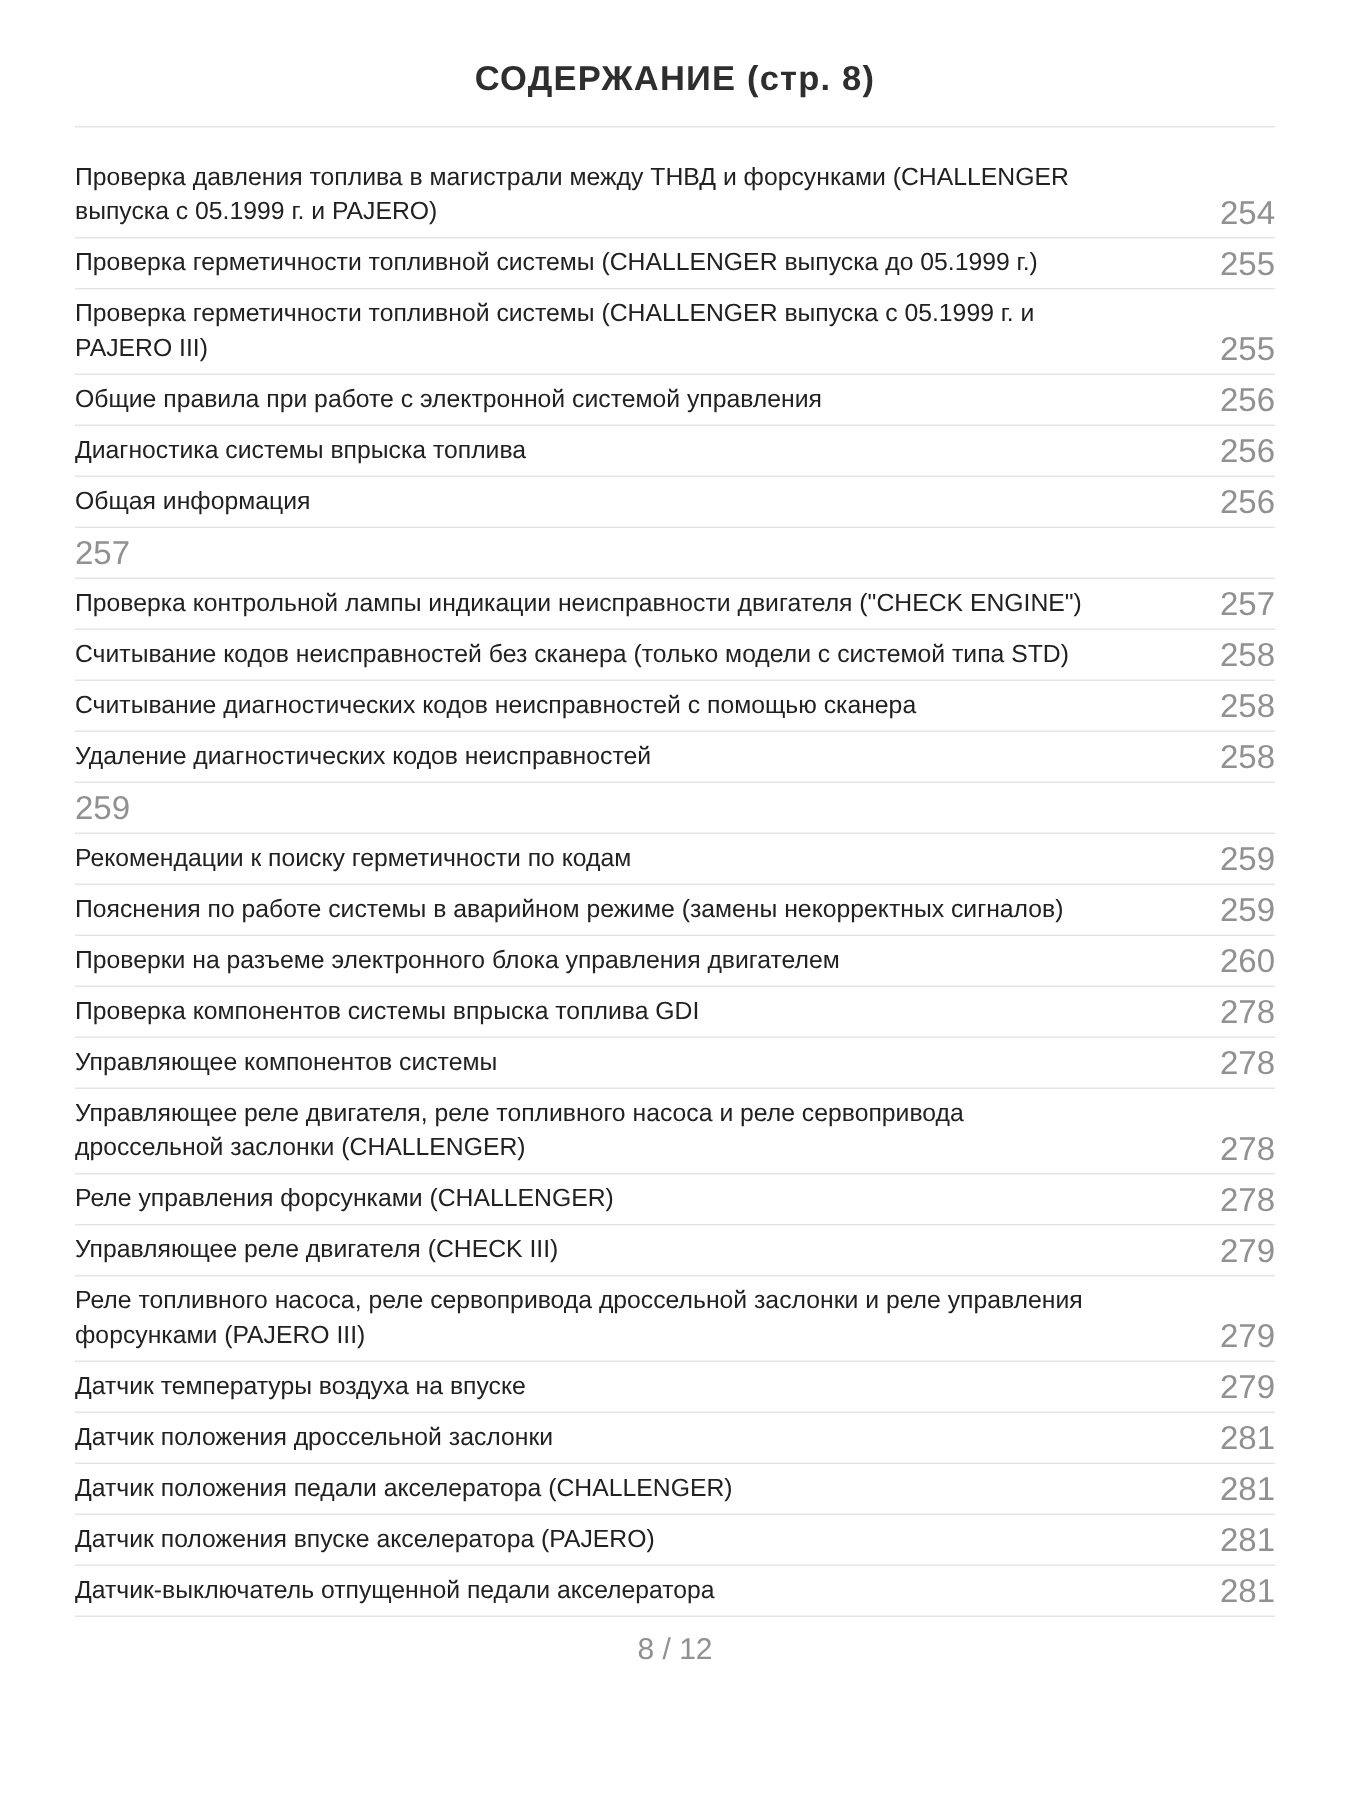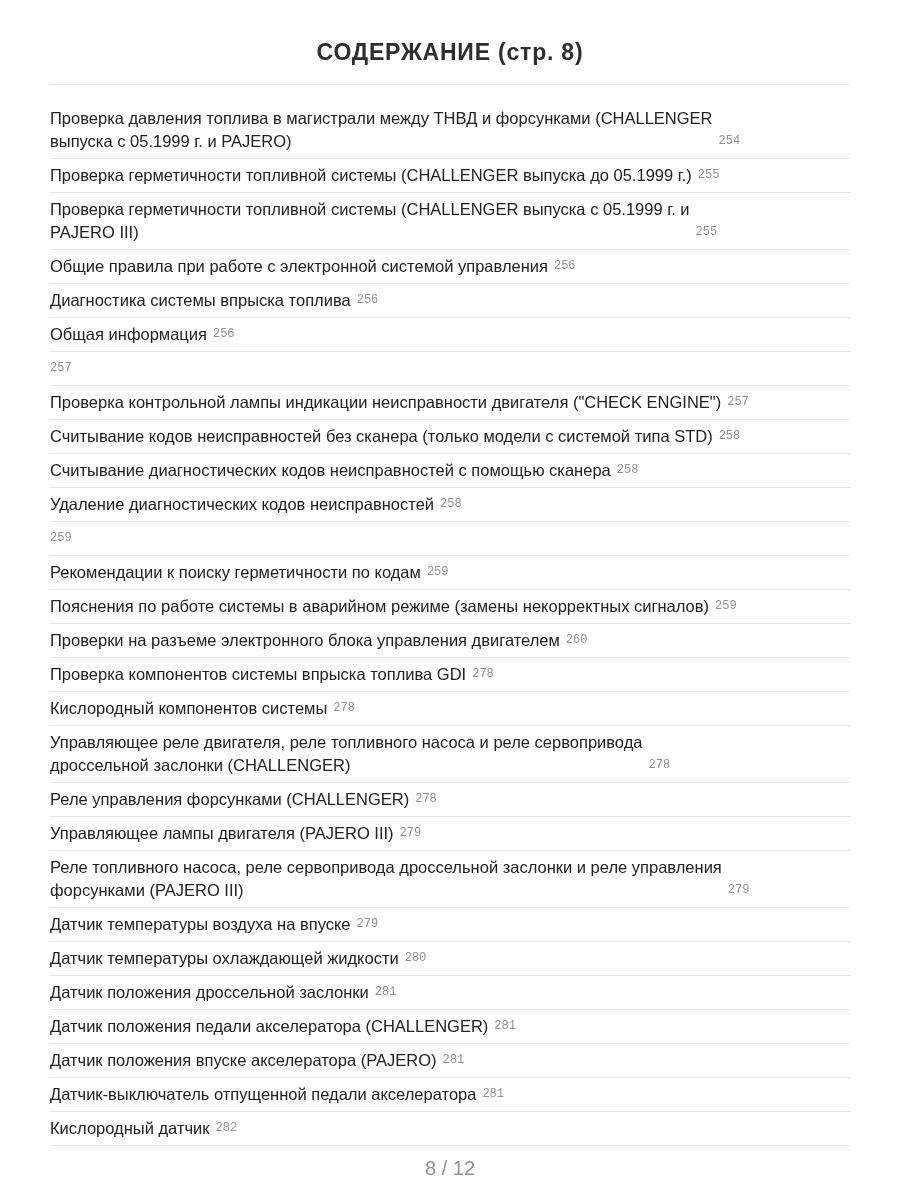--- a/index.html
+++ b/index.html
@@ -33,37 +33,37 @@
     margin-top: 18px;
     border: none;
     border-bottom: 1px solid var(--divider, #dedede);
     height: 0;
   }
   .toc-list {
     margin-top: 17px;
   }
   .toc-row {
     display: flex;
+    justify-content: space-between;
     align-items: flex-end;
     gap: 6px;
     padding: 5px 0;
     border-bottom: 1px solid var(--divider, #e7e7e7);
   }
   .toc-title {
     font-size: 16.5px;
     line-height: 23px;
     color: var(--text, #212121);
     white-space: pre-line;
   }
   .toc-page {
-    font-size: 12px;
+    font-size: 22px;
     line-height: 23px;
     color: var(--muted, #919191);
     flex-shrink: 0;
-    font-family: Liberation Mono, monospace;
   }
   .pager {
     margin-top: 12px;
     text-align: center;
     font-size: 20px;
     line-height: 20px;
     color: var(--muted, #9a9a9a);
   }
 </style>
 </head>
@@ -132,65 +132,57 @@
         </div>
         <div class="toc-row">
           <span class="toc-title">Проверки на разъеме электронного блока управления двигателем</span>
           <span class="toc-page">260</span>
         </div>
         <div class="toc-row">
           <span class="toc-title">Проверка компонентов системы впрыска топлива GDI</span>
           <span class="toc-page">278</span>
         </div>
         <div class="toc-row">
-          <span class="toc-title">Кислородный компонентов системы</span>
+          <span class="toc-title">Управляющее компонентов системы</span>
           <span class="toc-page">278</span>
         </div>
         <div class="toc-row">
           <span class="toc-title">Управляющее реле двигателя, реле топливного насоса и реле сервопривода
 дроссельной заслонки (CHALLENGER)</span>
           <span class="toc-page">278</span>
         </div>
         <div class="toc-row">
           <span class="toc-title">Реле управления форсунками (CHALLENGER)</span>
           <span class="toc-page">278</span>
         </div>
         <div class="toc-row">
-          <span class="toc-title">Управляющее лампы двигателя (PAJERO III)</span>
+          <span class="toc-title">Управляющее реле двигателя (CHECK III)</span>
           <span class="toc-page">279</span>
         </div>
         <div class="toc-row">
           <span class="toc-title">Реле топливного насоса, реле сервопривода дроссельной заслонки и реле управления
 форсунками (PAJERO III)</span>
           <span class="toc-page">279</span>
         </div>
         <div class="toc-row">
           <span class="toc-title">Датчик температуры воздуха на впуске</span>
           <span class="toc-page">279</span>
-        </div>
-        <div class="toc-row">
-          <span class="toc-title">Датчик температуры охлаждающей жидкости</span>
-          <span class="toc-page">280</span>
         </div>
         <div class="toc-row">
           <span class="toc-title">Датчик положения дроссельной заслонки</span>
           <span class="toc-page">281</span>
         </div>
         <div class="toc-row">
           <span class="toc-title">Датчик положения педали акселератора (CHALLENGER)</span>
           <span class="toc-page">281</span>
         </div>
         <div class="toc-row">
           <span class="toc-title">Датчик положения впуске акселератора (PAJERO)</span>
           <span class="toc-page">281</span>
         </div>
         <div class="toc-row">
           <span class="toc-title">Датчик-выключатель отпущенной педали акселератора</span>
           <span class="toc-page">281</span>
         </div>
-        <div class="toc-row">
-          <span class="toc-title">Кислородный датчик</span>
-          <span class="toc-page">282</span>
-        </div>
       </div>
     <div class="pager">8 / 12</div>
   </div>
 </div>
 
 </body></html>

